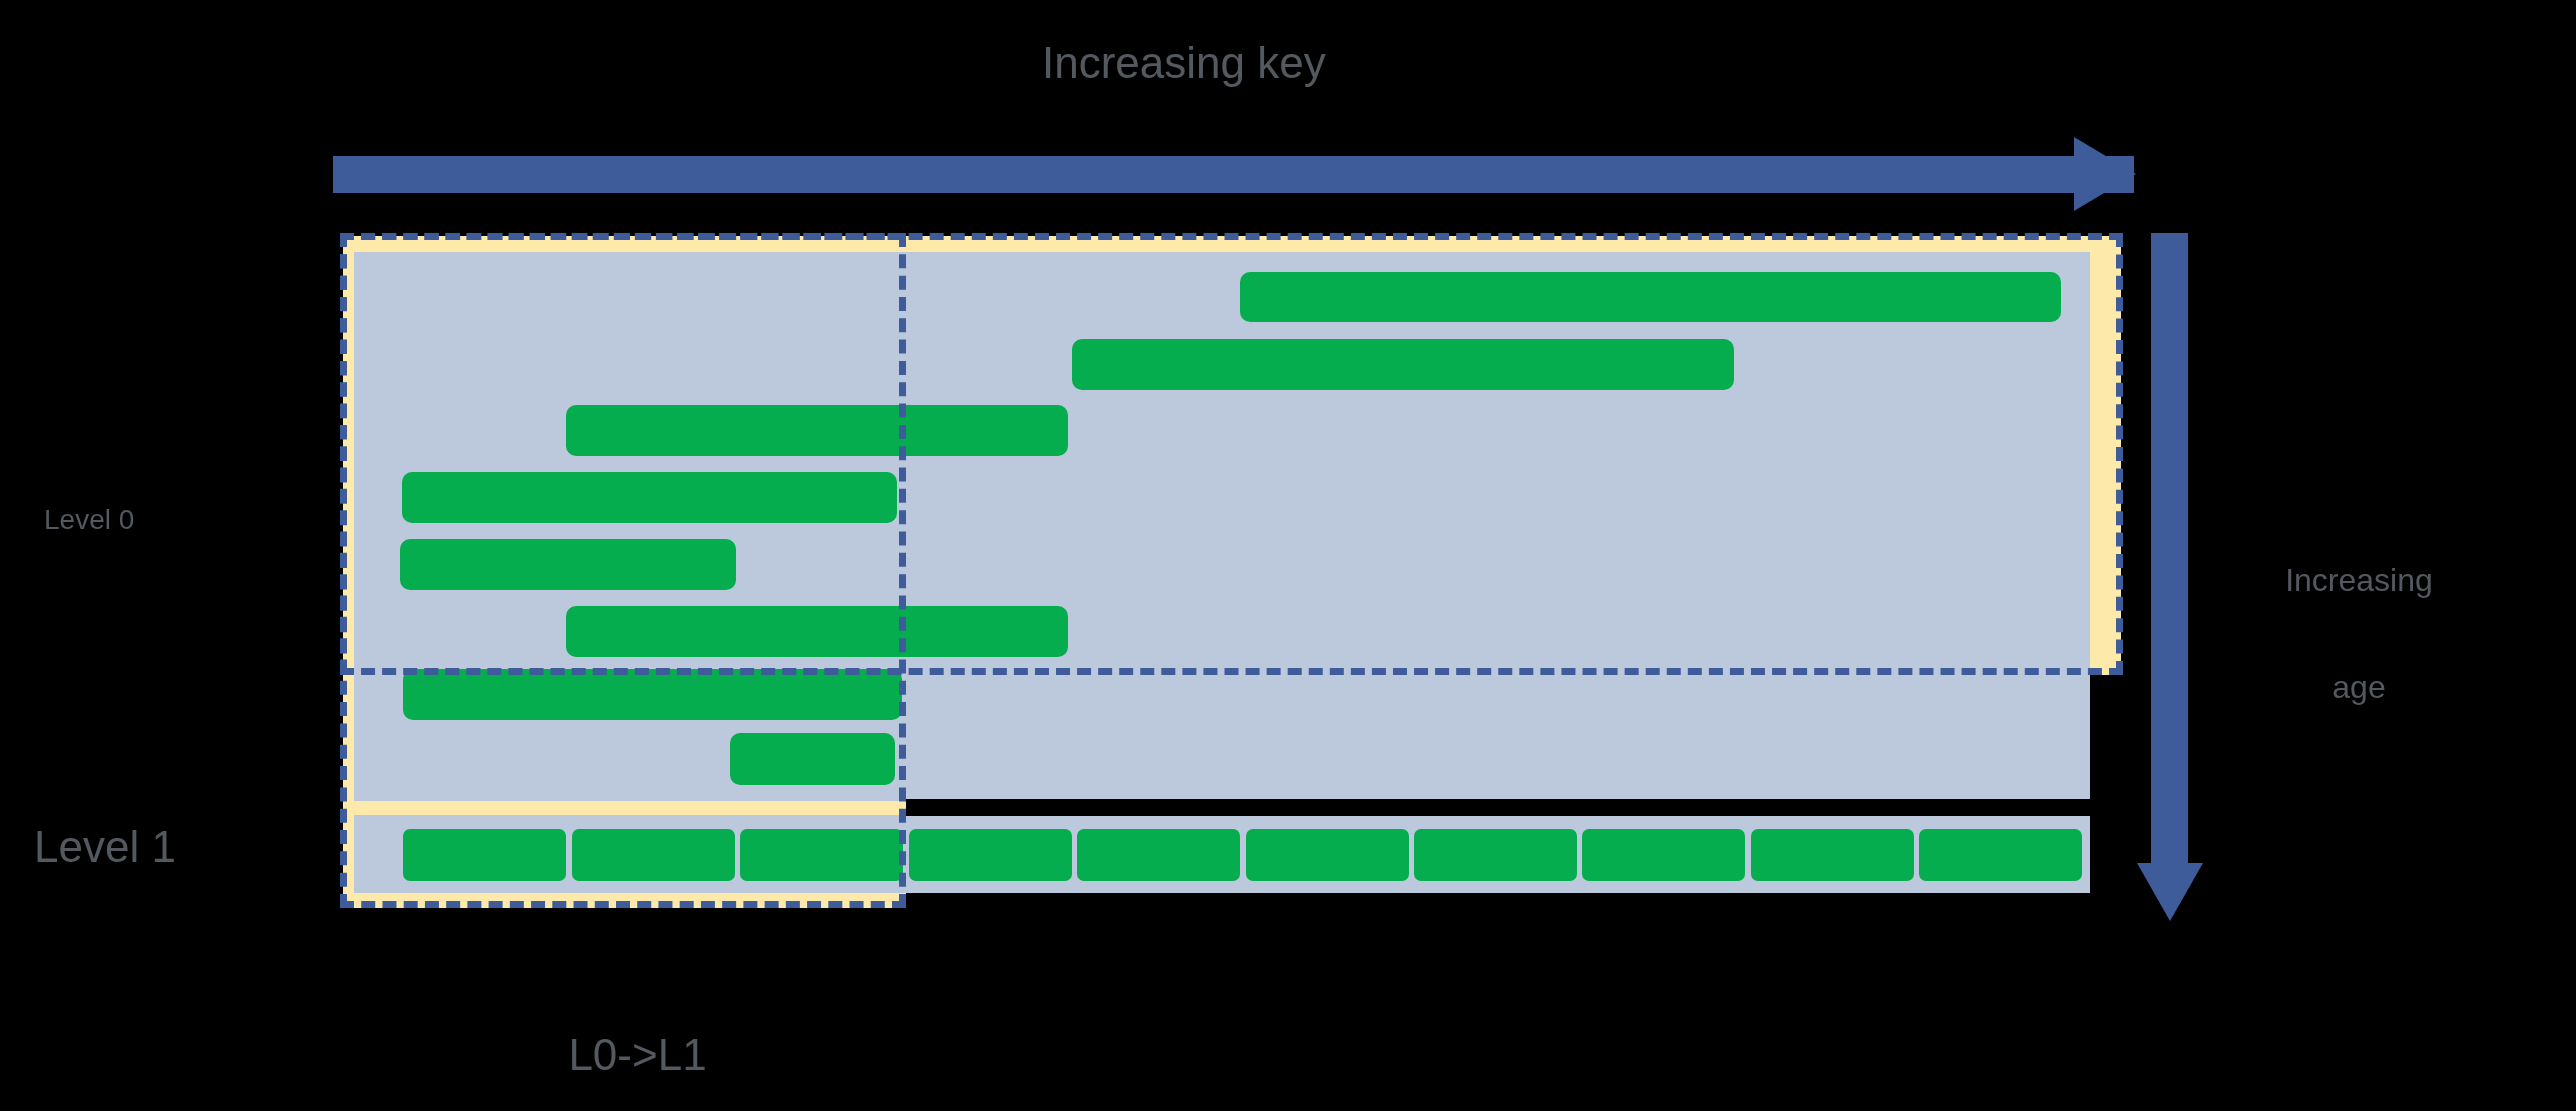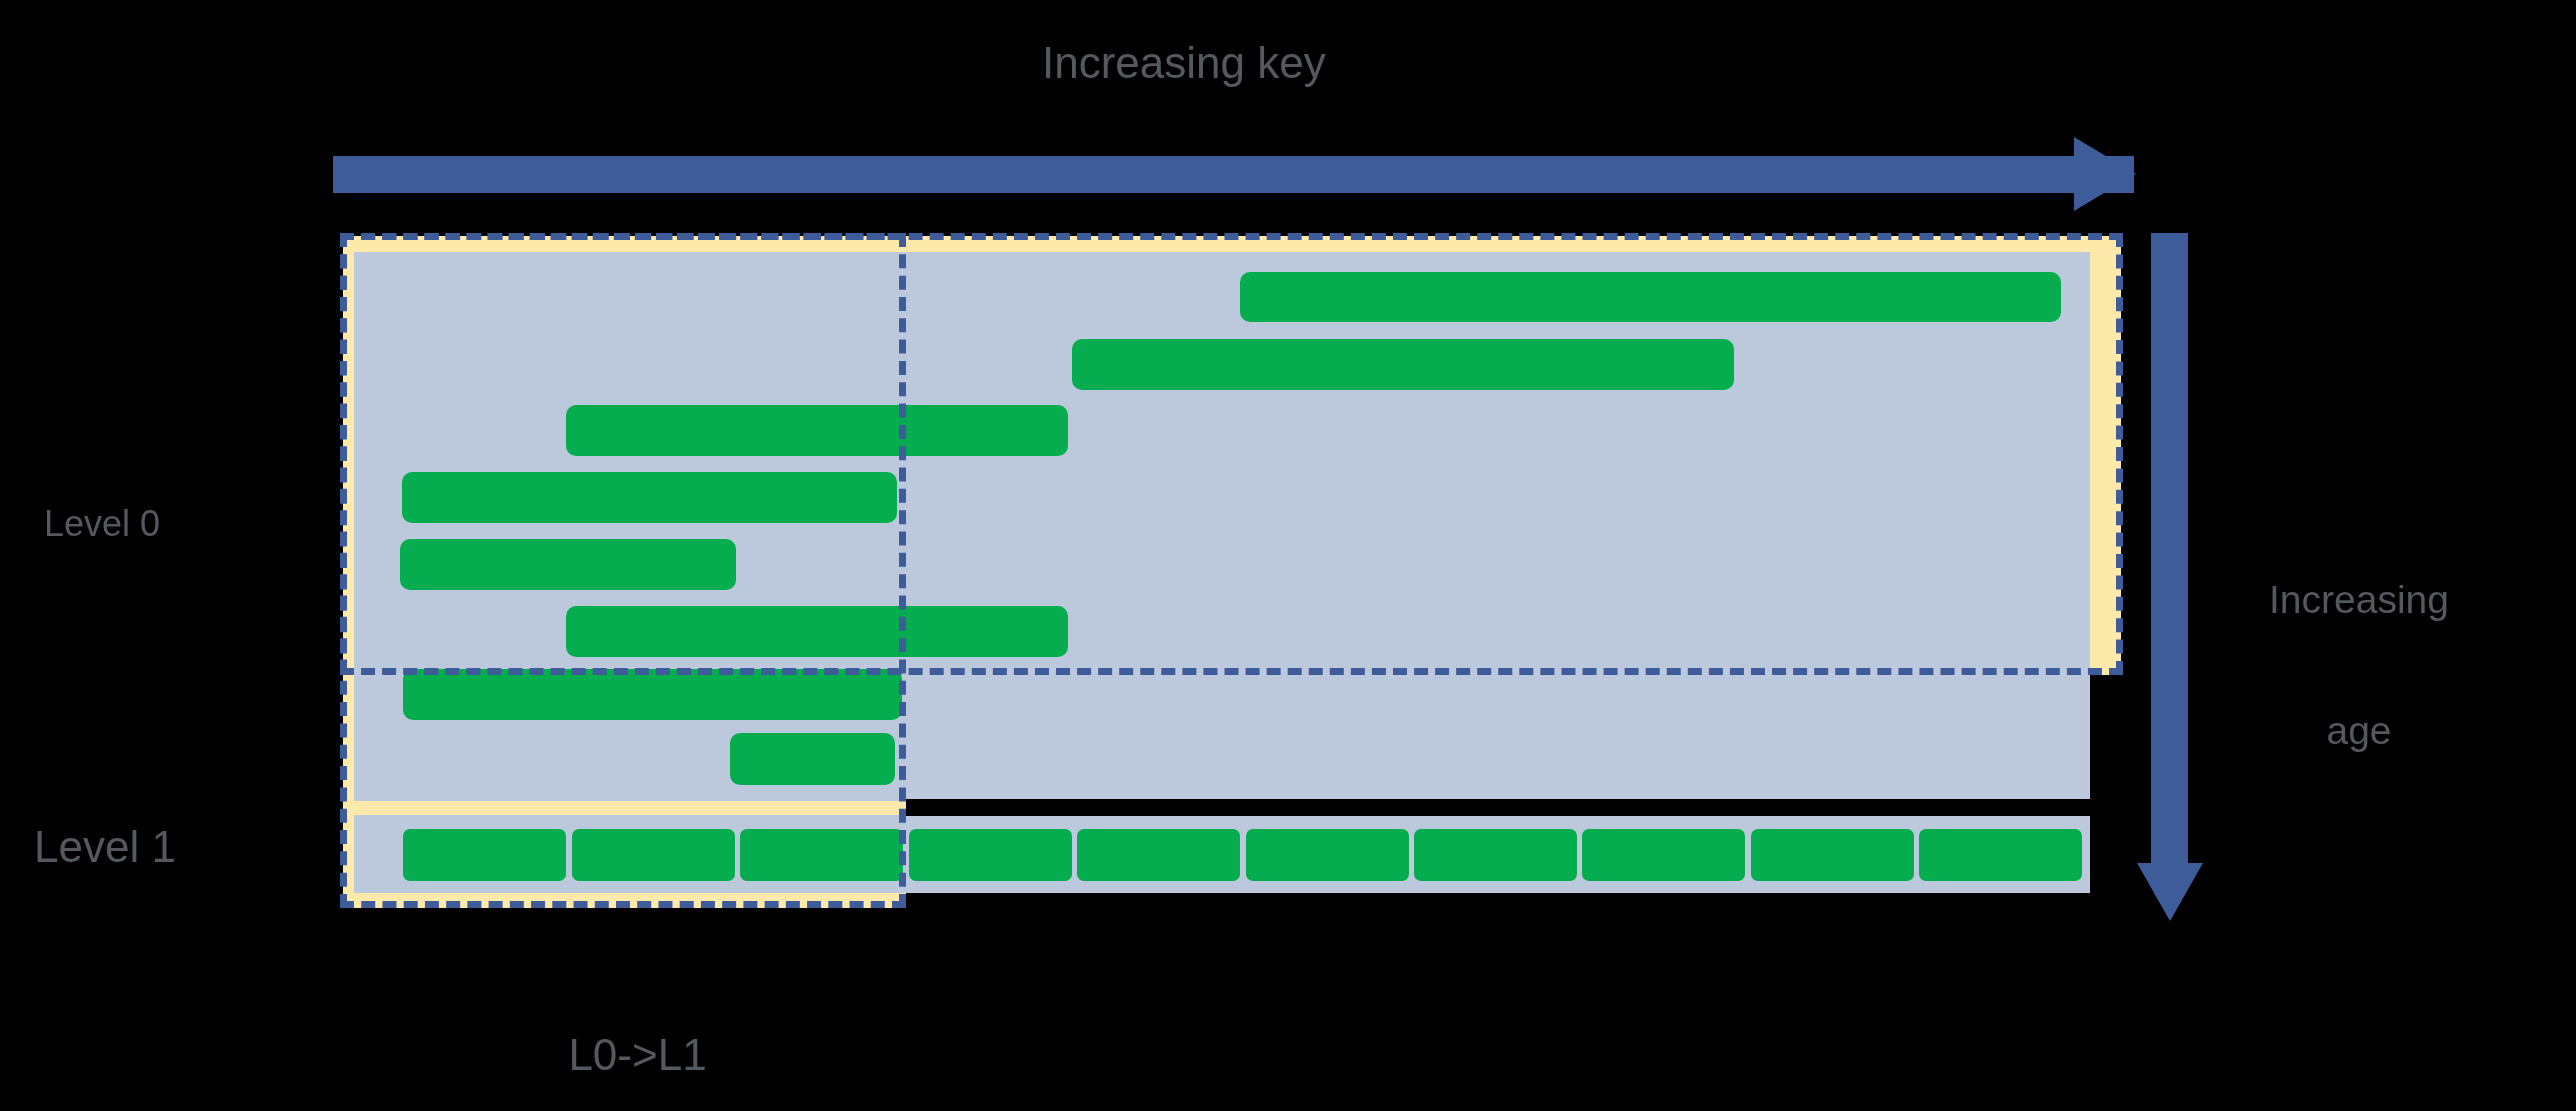--- a/index.html
+++ b/index.html
@@ -118,22 +118,22 @@
     background:#05ad4e;
     border-radius:10px;
     z-index:4;
   }
   .sst.l1{
     border-radius:7px;
   }
 
   
   #key-label{ left:1042px; top:7px; font-size:44px; }
-  #age-label{ left:2214px; top:460px; font-size:39px; text-align:center; width:290px; }
-  #level0-label{ left:44px; top:473px; font-size:36px; }
+  #age-label{ left:2214px; top:460px; font-size:32px; text-align:center; width:290px; }
+  #level0-label{ left:44px; top:473px; font-size:28px; }
   #level1-label{ left:34px; top:791px; font-size:44px; }
   #l0l0-label{
     left:1734px; top:421px;
     font-size:44px; width:354px;
     text-align:center; z-index:5;
   }
   #l0l1-label{
     left:418px; top:900px;
     font-size:44px; width:439px;
     text-align:center;

